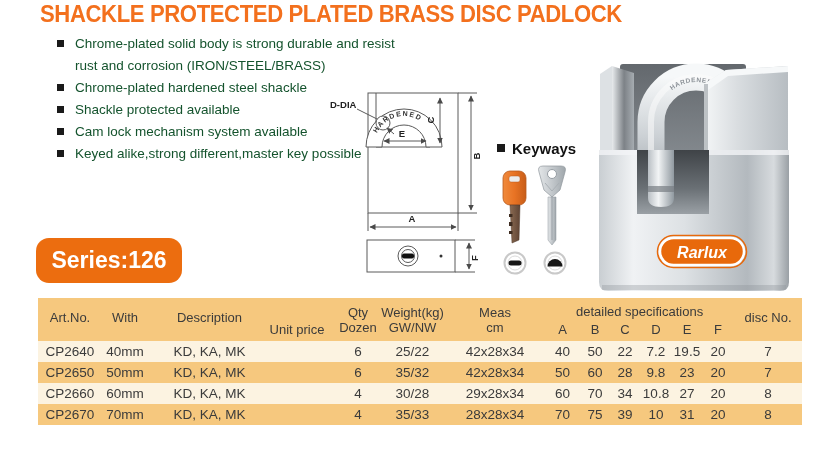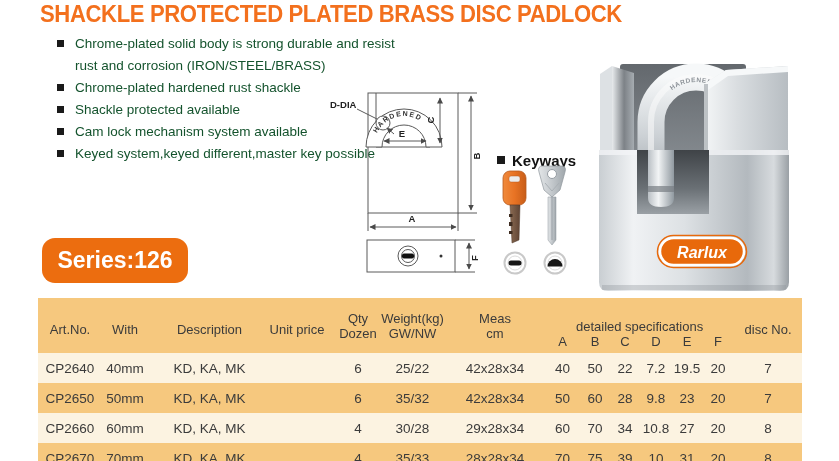--- a/index.html
+++ b/index.html
@@ -14,68 +14,68 @@
     transform:scaleX(0.94); transform-origin:left center;
   }
 
   
   .features { position:absolute; left:57px; top:33px; width:342px; list-style:none; }
   .features li { position:relative; padding-left:18px; font-size:13.5px; line-height:22px; color:#14532d; }
   .features .sq { position:absolute; left:0; top:7px; width:7px; height:7px; background:#1a1a1a; }
 
   
   .series-badge {
-    position:absolute; left:42px; top:238px; width:146px; height:45px;
+    position:absolute; left:36px; top:238px; width:146px; height:45px;
     background:var(--c-badge); border-radius:13px;
     display:flex; align-items:center; justify-content:center;
     color:#fff; font-size:23px; font-weight:bold;
   }
 
   
-  .keyways-label { position:absolute; left:497px; top:152px; font-size:15px; font-weight:bold; color:#111; }
+  .keyways-label { position:absolute; left:497px; top:140px; font-size:15px; font-weight:bold; color:#111; }
   .keyways-label .sq { display:inline-block; width:8px; height:8px; background:#1a1a1a; margin-right:7px; position:relative; top:-2px; }
 
   .diagram-svg { position:absolute; left:328px; top:80px; }
   .keys-svg    { position:absolute; left:495px; top:160px; }
   .padlock-svg { position:absolute; left:595px; top:15px; }
 
   
   .spec-table {
     position:absolute; left:38px; top:298px; width:764px;
     border-collapse:collapse; table-layout:fixed;
     font-size:13px; color:#3b3b3b;
   }
   .spec-table th { font-weight:normal; }
   .spec-table thead tr th { background:var(--c-th); }
   .spec-table thead .h1 th { height:24px; }
   .spec-table thead .h2 th { height:19px; padding-bottom:4px; vertical-align:bottom; }
   .spec-table th, .spec-table td { text-align:center; }
-  .spec-table td { height:30px; font-size:13.5px; }
+  .spec-table td { height:21px; font-size:13.5px; }
   .spec-table tbody tr:nth-child(odd)  td { background:var(--c-row); }
   .spec-table tbody tr:nth-child(even) td { background:var(--c-th); }
   .th-low  { vertical-align:bottom; padding-bottom:16px; }
   .th-high { vertical-align:top; padding-top:24px; }
   .th-mid  { vertical-align:middle; }
-  .th-detailed { vertical-align:top; padding-top:21px; }
+  .th-detailed { vertical-align:top; padding-top:6px; }
   .col-desc { text-align:left; padding-left:13px; }
 </style>
 </head>
 <body>
 
 <div class="canvas">
 
   <div class="title">SHACKLE PROTECTED PLATED BRASS DISC PADLOCK</div>
 
   <ul class="features">
     <li><span class="sq"></span><span>Chrome-plated solid body is strong durable and resist rust and corrosion (IRON/STEEL/BRASS)</span></li>
-    <li><span class="sq"></span><span>Chrome-plated hardened rust shackle</span></li>
+    <li><span class="sq"></span><span>Chrome-plated hardened steel shackle</span></li>
     <li><span class="sq"></span></li>
     <li><span class="sq"></span><span>Shackle protected available</span></li>
     <li><span class="sq"></span><span>Cam lock mechanism system available</span></li>
-    <li><span class="sq"></span><span>Keyed system,keyed different,master key possible</span></li>
+    <li><span class="sq"></span><span>Keyed alike,strong different,master key possible</span></li>
   </ul>
 
   <div class="series-badge">
     <span>Series:126</span>
   </div>
 
   <svg class="diagram-svg" width="170" height="215" viewBox="328 80 170 215">
     <defs>
       <marker id="ah" markerWidth="8" markerHeight="8" refX="5.5" refY="3" orient="auto-start-reverse" markerUnits="userSpaceOnUse">
         <path d="M0,0 L6,3 L0,6 Z" fill="#4a4a4a"></path>

